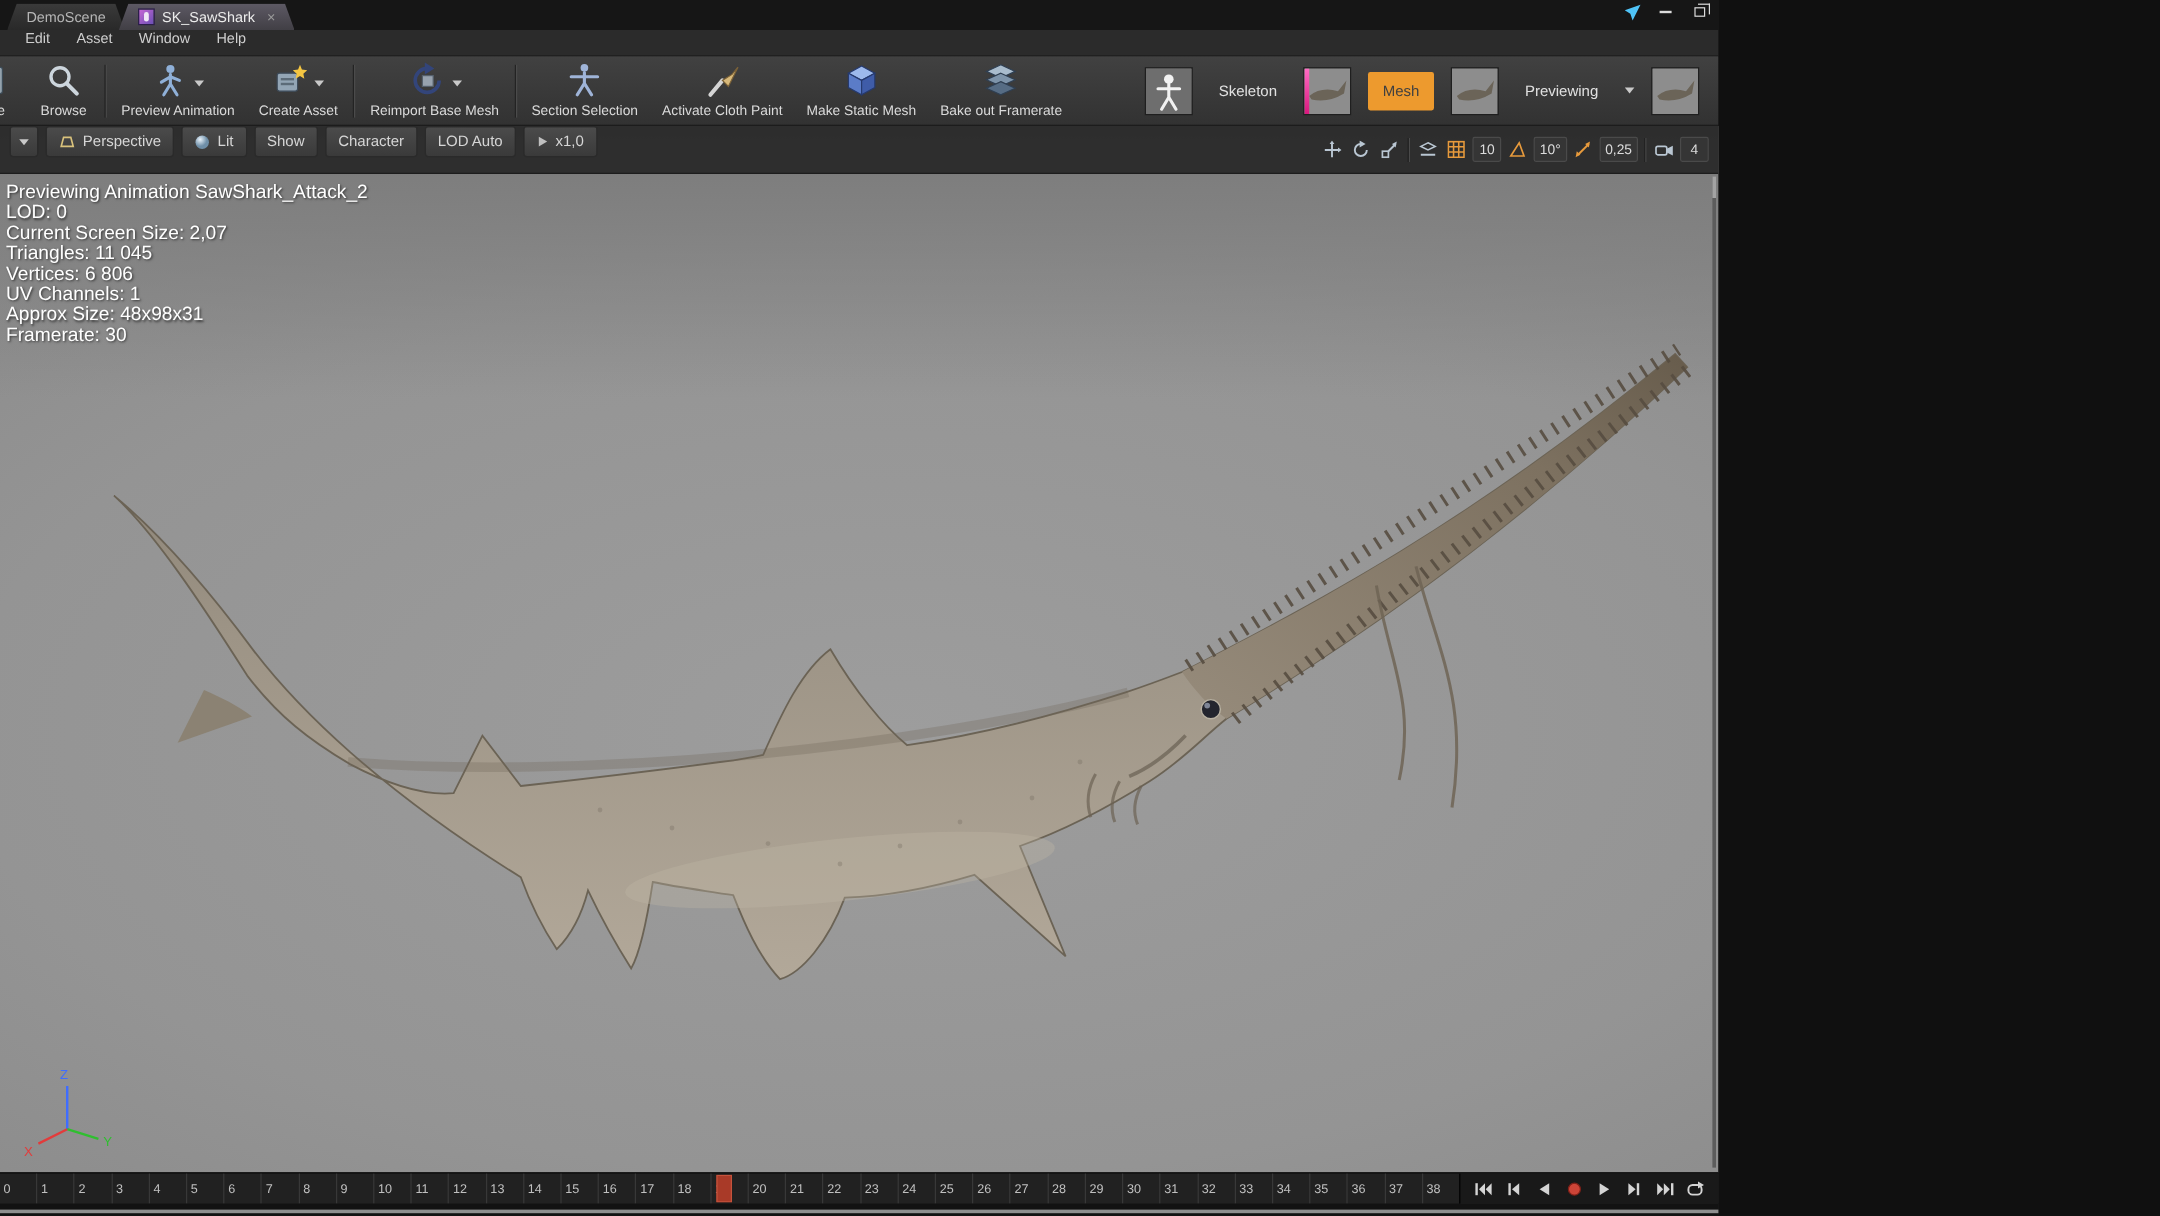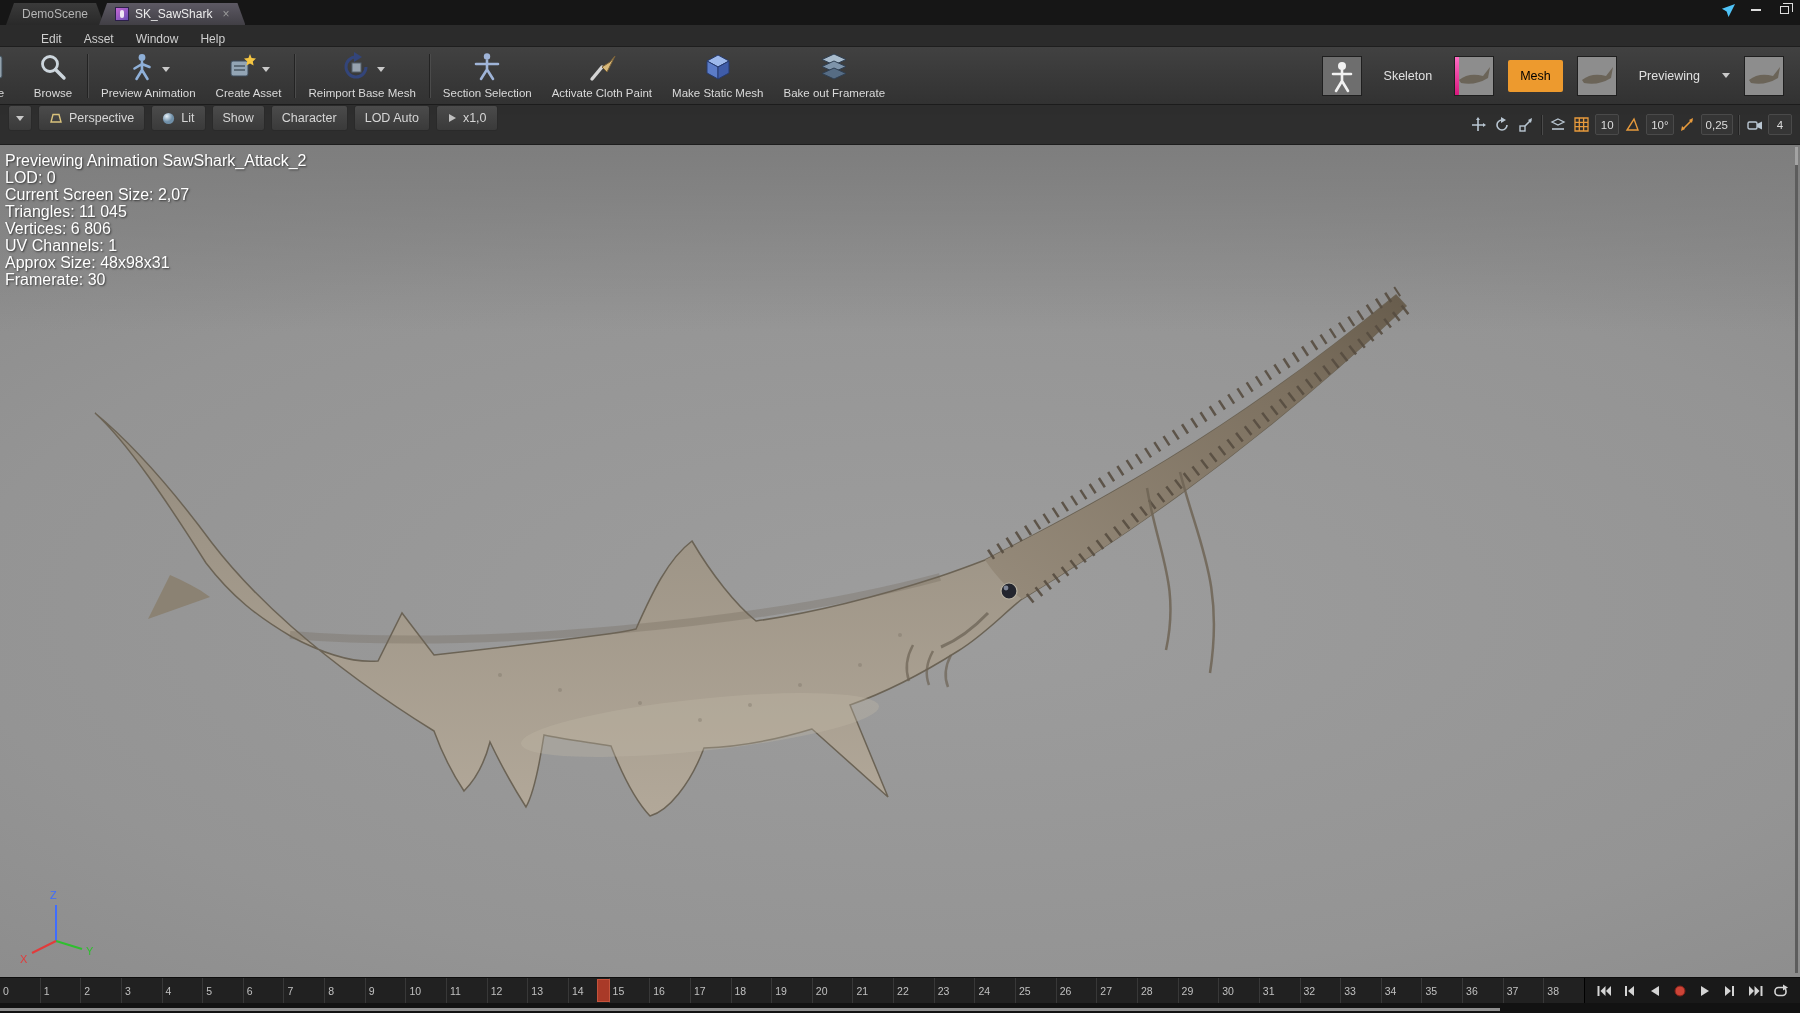--- a/index.html
+++ b/index.html
@@ -1,52 +1,52 @@
 <!DOCTYPE html>
 <html><head>
 <meta charset="utf-8">
 <style>
   * { margin:0; padding:0; box-sizing:border-box; font-family:"Liberation Sans","DejaVu Sans",sans-serif; }
   html,body { width:1800px; height:1013px; overflow:hidden; background:#101010; }
-  .app { width:1800px; height:1013px; display:flex; flex-direction:column; position:relative; background:#242424; overflow:hidden; }
+  .app { width:1432px; height:1013px; display:flex; flex-direction:column; position:relative; background:#242424; overflow:hidden; }
 
   
   .tabbar { height:25px; background:#161616; display:flex; align-items:flex-end; padding-left:6px; position:relative; flex:0 0 25px; }
   .tab { height:22px; display:flex; align-items:center; gap:6px; padding:0 16px; font-size:12px; color:#b5b5b5;
          background:linear-gradient(#3a3a3a,#292929); clip-path:polygon(0 100%,8px 0,calc(100% - 8px) 0,100% 100%); margin-right:-5px; cursor:default; }
   .tab.active { background:linear-gradient(#5d5964,#413f45); color:#ececec; z-index:2;margin-top:16px; }
   .tab-asset-icon { width:14px; height:14px; background:linear-gradient(135deg,#c767d6,#6a4fb3); border:1px solid #2c1f4a; display:inline-flex; align-items:center; justify-content:center; }
   .tab-asset-icon::after { content:""; width:4px; height:8px; background:#efe6f5; border-radius:2px; }
   .tab-close { font-size:12px; color:#9a9a9a; margin-left:4px; }
   .win-controls { position:absolute; right:8px; top:3px; display:flex; align-items:center; gap:12px; }
   .win-btn { width:16px; height:14px; display:flex; align-items:center; justify-content:center; }
   .min-glyph { width:10px; height:2px; background:#dcdcdc; }
   .restore-glyph { width:9px; height:8px; border:1px solid #dcdcdc; position:relative; }
   .restore-glyph::before { content:""; position:absolute; left:2px; top:-4px; width:9px; height:8px; border:1px solid #dcdcdc; border-bottom:none; border-left:none; }
 
   
-  .menubar { height:22px; background:#2b2b2b; display:flex; align-items:flex-end; padding-left:30px; border-bottom:1px solid #1e1e1e; flex:0 0 22px; }
+  .menubar { height:22px; background:#2b2b2b; display:flex; align-items:flex-start; padding-left:10px; border-bottom:1px solid #1e1e1e; flex:0 0 22px; }
   .menu-item { padding:0 11px; font-size:12px; color:#cfcfcf; cursor:default; }
 
   
   .toolbar { height:58px; background:linear-gradient(#414141,#323232); display:flex; align-items:center; border-bottom:1px solid #1c1c1c; overflow:hidden; flex:0 0 58px; position:relative; }
   .tb-btn { display:flex; flex-direction:column; align-items:center; justify-content:center; height:100%; padding:3px 10px; min-width:62px; cursor:default; }
   .tb-btn.save { margin-left:-40px; }
   .tb-iconrow { height:34px; display:flex; align-items:center; justify-content:center; gap:5px; }
   .tb-label { font-size:11.5px; color:#dadada; white-space:nowrap; margin-top:1px; }
   .caret-down { width:0; height:0; border-left:4px solid transparent; border-right:4px solid transparent; border-top:5px solid #c9c9c9; }
   .tb-sep { width:1px; height:44px; background:#232323; box-shadow:1px 0 0 #4b4b4b; margin:0 3px; flex:0 0 1px; }
 
   
   .family { margin-left:auto; display:flex; align-items:center; height:100%; gap:4px; margin-right:-62px; }
   .fam-btn { display:flex; align-items:center; height:48px; padding:3px 5px; gap:14px; cursor:default; }
   .fam-thumb { width:40px; height:40px; border:1px solid #1f1f1f; background:linear-gradient(160deg,#9a9a9a,#787878); position:relative; flex:0 0 40px; overflow:hidden; }
   .fam-thumb.magenta::before { content:""; position:absolute; left:0; top:0; bottom:0; width:4px; background:linear-gradient(#ff6cc4,#d9187d); }
   .fam-label { font-size:12.5px; color:#e0e0e0; padding:8px 8px; white-space:nowrap; }
-  .fam-btn.selected .fam-label { background:#ED9A2E; color:#000000; border-radius:2px; padding:9px 12px; }
+  .fam-btn.selected .fam-label { background:#ED9A2E; color:#404040; border-radius:2px; padding:9px 12px; }
 
   
   .viewport { flex:1 1 auto; position:relative; overflow:hidden;
     background:
       linear-gradient(180deg,#6e6e6e 0%,#7e7e7e 5%,rgba(0,0,0,0) 26%),
       radial-gradient(ellipse 120% 95% at 52% 58%, #9d9d9d 0%, #949494 45%, #868686 78%, #797979 100%);
   }
   .vp-toolbar { position:absolute; top:0; left:0; right:0; height:40px; background:rgba(43,43,43,.97); display:flex; gap:6px; padding:0 8px; z-index:6; border-bottom:1px solid #1d1d1d; }
   .vp-btn { height:26px; display:inline-flex; align-items:center; gap:6px; padding:0 10px; background:linear-gradient(#4b4b4b,#3a3a3a); border:1px solid #2a2a2a; border-radius:3px; color:#d6d6d6; font-size:12.5px; cursor:default; white-space:nowrap; }
   .vp-btn.sq { padding:0 7px; }

